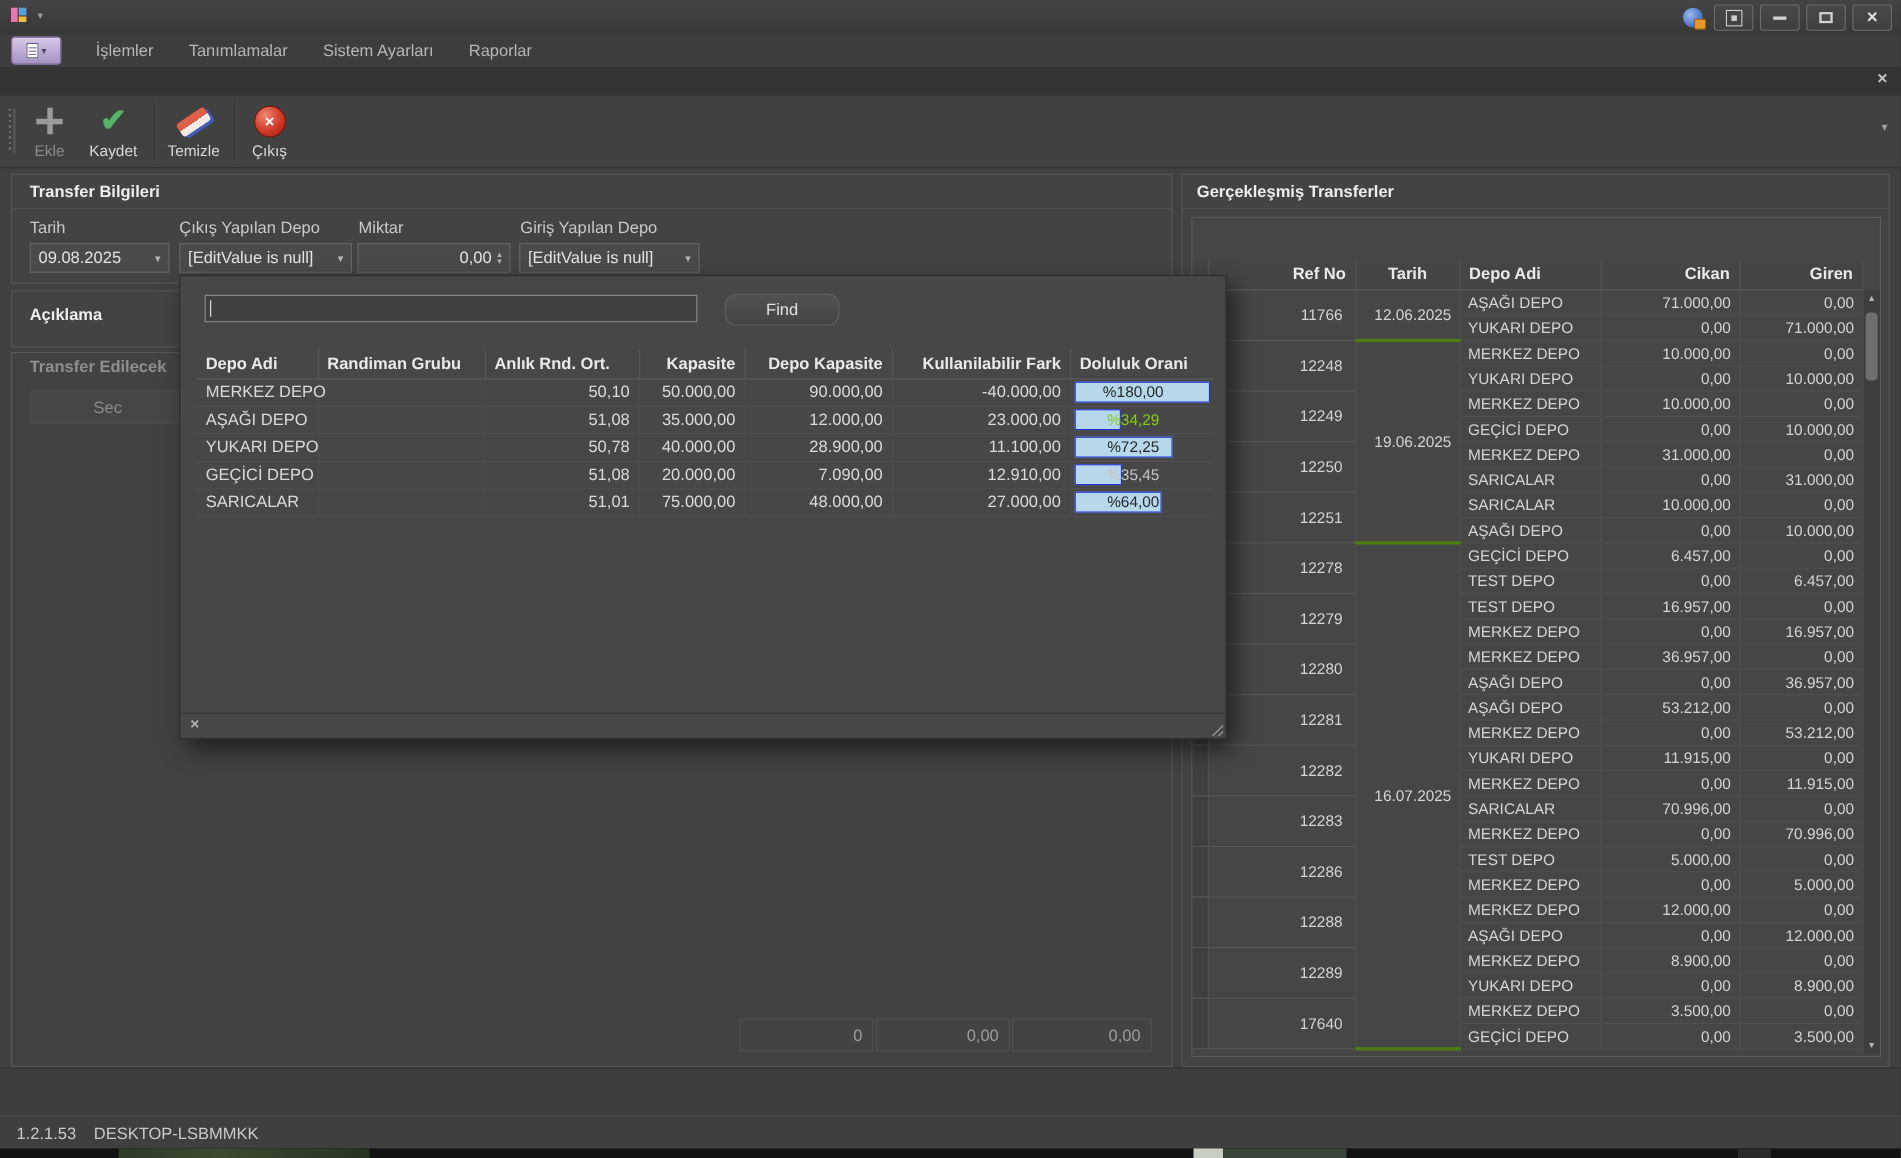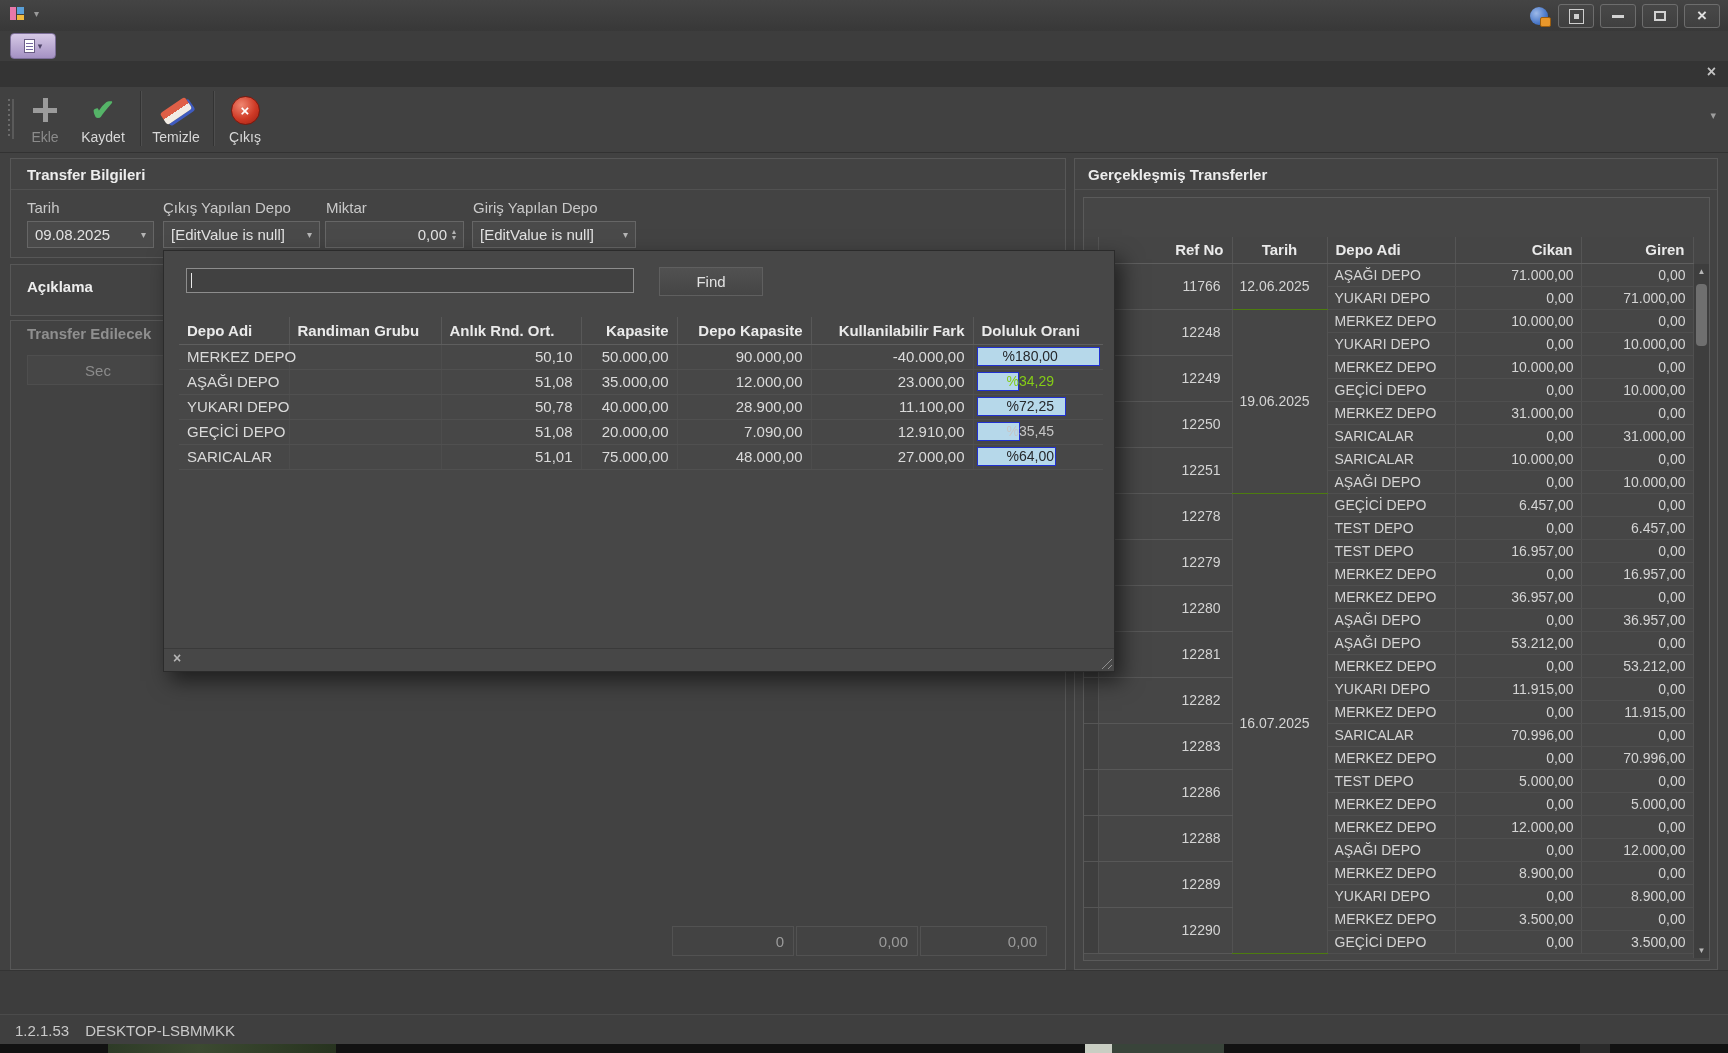--- a/index.html
+++ b/index.html
@@ -72,32 +72,32 @@
   .groupbar{position:absolute;left:4px;right:4px;top:4px;height:31px;border:1px solid #585858;background:#424242;color:#8f8f8f;
             display:flex;align-items:center;padding:0 11px;font-size:15px;box-sizing:border-box}
   .mag{position:relative;width:14px;height:14px;margin-left:auto}
   .mag .ring{position:absolute;left:0;top:0;width:8px;height:8px;border:2px solid #9f9f9f;border-radius:50%}
   .mag .stick{position:absolute;left:9px;top:9px;width:6px;height:2px;background:#9f9f9f;transform:rotate(45deg)}
   table.grid{border-collapse:collapse;table-layout:fixed;position:absolute;left:0;top:39px;width:609px}
   table.grid th{height:26px;background:#454545;color:#eaeaea;font-weight:bold;font-size:15px;border-bottom:1px solid #5f5f5f;border-right:1px solid #555;padding:0 8px;box-sizing:border-box}
   table.grid td{height:23px;font-size:14px;color:#d4d4d4;border-right:1px solid #525252;border-bottom:1px solid #4f4f4f;padding:0 7px;box-sizing:border-box;white-space:nowrap;overflow:hidden}
   table.grid .c-ind{background:#3f3f3f;border-bottom:1px solid #565656}
   table.grid .c-ref{text-align:right;vertical-align:middle;border-bottom:1px solid #585858;padding-right:11px}
-  table.grid .c-date{text-align:left;vertical-align:middle;border-bottom:1px solid #4d7c0f}
+  table.grid .c-date{text-align:right;vertical-align:middle;border-bottom:3px solid #4d7c0f}
   table.grid .al{text-align:left}
   table.grid .ar{text-align:right}
   .vscroll{position:absolute;right:0;top:66px;bottom:2px;width:15px;background:#3e3e3e;border-left:1px solid #505050}
   .vs-arrow{position:absolute;left:0;right:0;height:15px;color:#b7b7b7;font-size:8px;text-align:center;line-height:15px}
   .vs-thumb{position:absolute;left:2px;right:2px;top:20px;height:62px;background:#6f6f6f;border-radius:4px}
   
   .popup{position:absolute;left:163px;top:250px;width:950px;height:420px;background:#474747;border:1px solid #2b2b2b;
          box-shadow:7px 9px 20px rgba(0,0,0,.55);z-index:60}
   .psearch{position:absolute;left:22px;top:17px;width:448px;height:25px;background:#414141;border:1px solid #8d8d8d;box-sizing:border-box}
   .psearch .cursor{position:absolute;left:4px;top:4px;width:1px;height:15px;background:#e8e8e8}
-  .find-btn{position:absolute;left:495px;top:16px;width:102px;height:27px;border:1px solid #5f5f5f;border-radius:0;
+  .find-btn{position:absolute;left:495px;top:16px;width:102px;height:27px;border:1px solid #5f5f5f;border-radius:10px;
             background:linear-gradient(#515151,#454545);color:#e2e2e2;display:flex;align-items:center;justify-content:center;font-size:15px}
   table.pop{border-collapse:collapse;table-layout:fixed;position:absolute;left:15px;top:66px;width:924px}
   table.pop th{height:27px;font-weight:bold;color:#eaeaea;font-size:15px;border-bottom:1px solid #5e5e5e;border-right:1px solid #585858;padding:0 8px;box-sizing:border-box;white-space:nowrap}
   table.pop td{height:25px;font-size:15px;color:#dadada;border-bottom:1px solid #505050;border-right:1px solid #4d4d4d;padding:0 8px;box-sizing:border-box;white-space:nowrap}
   table.pop th:last-child,table.pop td:last-child{border-right:none}
   .ar{text-align:right}.al{text-align:left}
   .barcell{padding:2px 3px !important}
   .bar{position:relative;height:19px}
   .bar-fill{position:absolute;left:0;top:0;bottom:0;background:#b6d8ea;border:1px solid #2030cf;box-sizing:border-box}
   .bar-label{position:absolute;left:0;right:16px;text-align:center;font-size:14px;line-height:19px}
@@ -150,20 +150,26 @@
 
   <div class="menubar">
     <span class="app-menu-btn">
       <span class="list-glyph">
           <i style="top:3px"></i>
           <i style="top:6px"></i>
           <i style="top:9px"></i>
         </span>
       <span style="font-size:9px;color:#4e4468">▾</span>
     </span>
+    <div class="menu-items" id="menu-items">
+        <div class="menu-item">İşlemler</div>
+        <div class="menu-item">Tanımlamalar</div>
+        <div class="menu-item">Sistem Ayarları</div>
+        <div class="menu-item">Raporlar</div>
+      </div>
   </div>
 
   <div class="tabrow">
     <span class="tab-close">×</span>
   </div>
 
   <div class="toolbar">
     <span class="tb-grip"></span>
     <div class="tb-btn disabled" style="left:14px">
       <div class="tb-ic">
@@ -439,21 +445,21 @@
               <td class="ar">8.900,00</td>
               <td class="ar">0,00</td>
             </tr>
             <tr>
               <td class="al">YUKARI DEPO</td>
               <td class="ar">0,00</td>
               <td class="ar">8.900,00</td>
             </tr>
             <tr>
               <td class="c-ind" rowspan="2"></td>
-              <td class="c-ref" rowspan="2">12290</td>
+              <td class="c-ref" rowspan="2">17640</td>
               <td class="al">MERKEZ DEPO</td>
               <td class="ar">3.500,00</td>
               <td class="ar">0,00</td>
             </tr>
             <tr>
               <td class="al">GEÇİCİ DEPO</td>
               <td class="ar">0,00</td>
               <td class="ar">3.500,00</td>
             </tr>
           </tbody>

